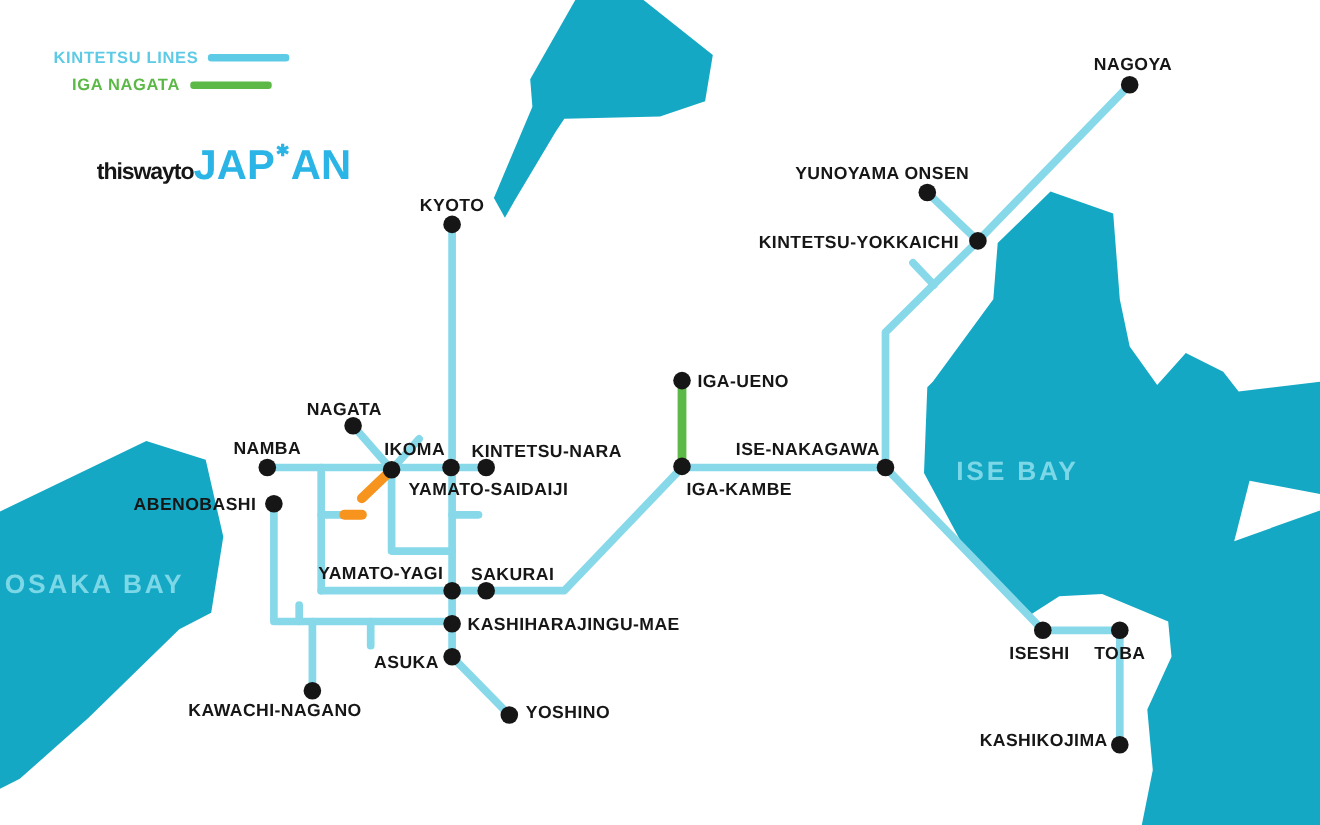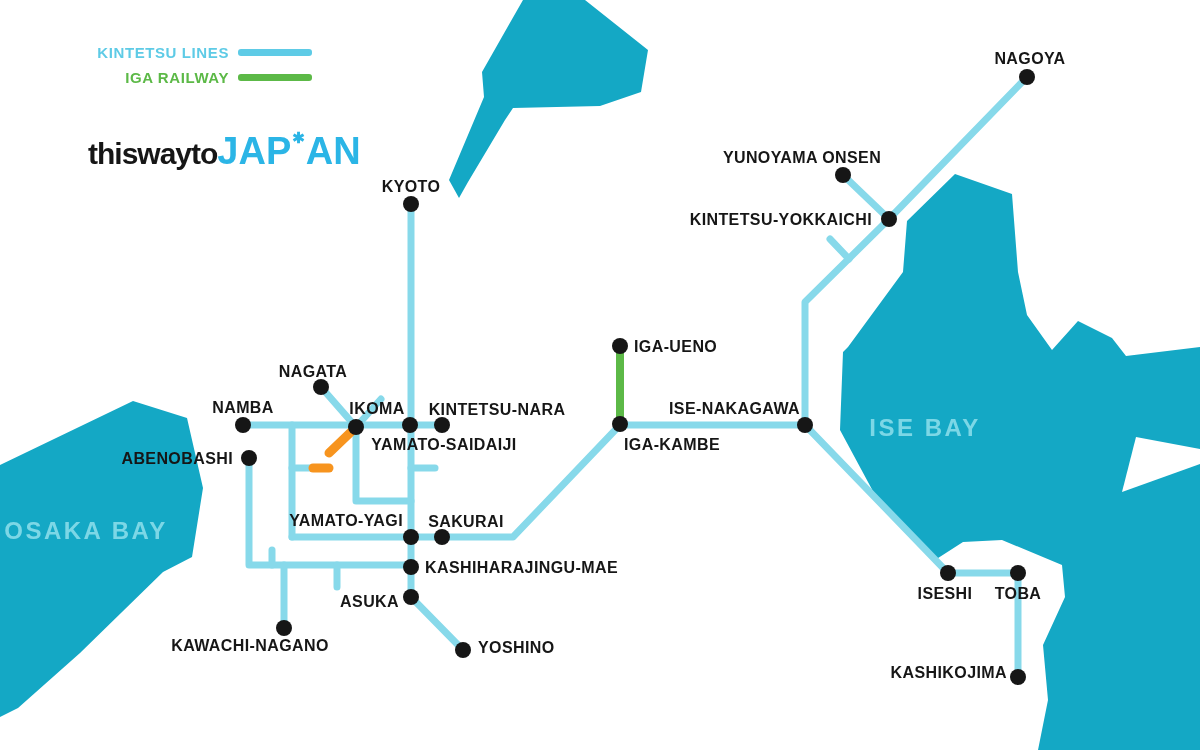--- a/index.html
+++ b/index.html
@@ -8,27 +8,27 @@
   svg{position:absolute;left:0;top:0;}
 
   
   text.station-label{font-family:"Liberation Sans",sans-serif;font-weight:bold;
                      font-size:16px;letter-spacing:.4px;}
   text.bay-label{font-family:"Liberation Sans",sans-serif;font-weight:bold;
                  font-size:24px;letter-spacing:2.5px;}
 
   
   .legend{position:absolute;left:0;top:40px;width:312px;}
-  .legend-row{display:flex;justify-content:flex-end;align-items:center;height:25px;}
+  .legend-row{display:flex;justify-content:center;align-items:center;height:25px;}
   .legend-label{font-size:15px;font-weight:bold;letter-spacing:.6px;white-space:nowrap;}
   .legend-swatch{width:74px;height:7px;border-radius:3px;margin-left:9px;flex:0 0 auto;}
 
   
   .logo{position:absolute;left:88px;top:130px;display:flex;align-items:baseline;white-space:nowrap;}
-  .logo-prefix{font-size:30px;font-weight:bold;color:#161616;letter-spacing:-1px;}
+  .logo-prefix{font-size:21px;font-weight:bold;color:#161616;letter-spacing:-1px;}
   .logo-brand{font-size:38px;font-weight:bold;letter-spacing:0px;}
   .logo-star{font-size:15px;vertical-align:8px;position:relative;top:-13px;margin:0 1px;}
 </style>
 </head>
 <body>
 
 <div class="map-wrap">
 
   <svg id="map" width="1200" height="750" viewBox="0 0 1200 750">
     <g id="water-layer">
@@ -110,21 +110,21 @@
         <text x="1007" y="678" fill="#161616" text-anchor="end" class="station-label">KASHIKOJIMA</text>
       </g>
   </svg>
 
   <div class="legend">
     <div class="legend-row">
       <span class="legend-label" style="color: rgb(94, 203, 230);">KINTETSU LINES</span>
       <span class="legend-swatch" style="background: rgb(94, 203, 230);"></span>
     </div>
     <div class="legend-row">
-      <span class="legend-label" style="color: rgb(92, 185, 71);">IGA RAILWAY</span>
+      <span class="legend-label" style="color: rgb(92, 185, 71);">IGA NAGATA</span>
       <span class="legend-swatch" style="background: rgb(92, 185, 71);"></span>
     </div>
   </div>
 
   <div class="logo">
     <span class="logo-prefix">thiswayto</span>
       <span class="logo-brand" style="color: rgb(43, 181, 230);"><span>JAP</span><span class="logo-star">✱</span><span>AN</span></span>
   </div>
 
 </div>

